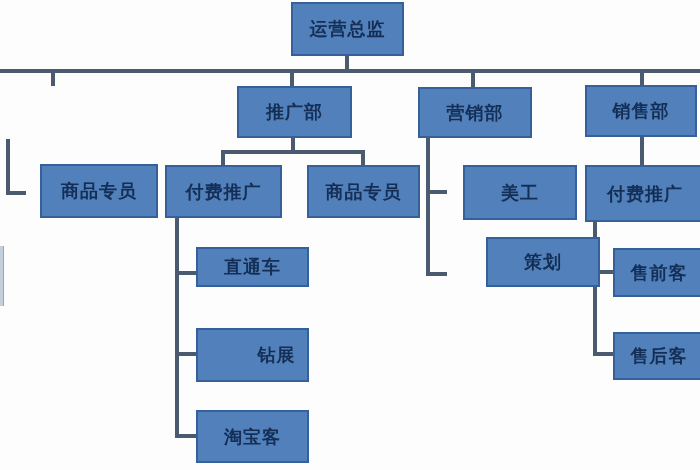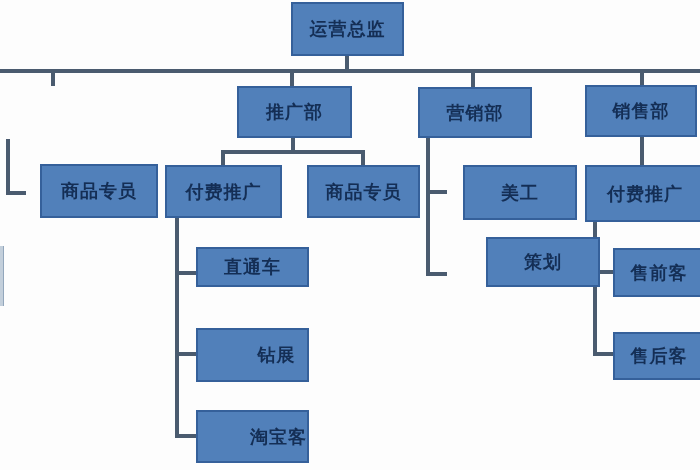--- a/index.html
+++ b/index.html
@@ -120,17 +120,17 @@
   </div>
 
   <div class="node" style="left:196px;top:247px;width:113px;height:40px;">
     <span>直通车</span>
   </div>
 
   <div class="node" style="left:196px;top:328px;width:113px;height:54px;padding-left:48px;">
     <span>钻展</span>
   </div>
 
-  <div class="node" style="left:196px;top:410px;width:113px;height:53px;justify-content:flex-end;">
+  <div class="node" style="left:196px;top:410px;width:113px;height:53px;">
     <span>淘宝客</span>
   </div>
 
 </div>
 
 </body></html>

